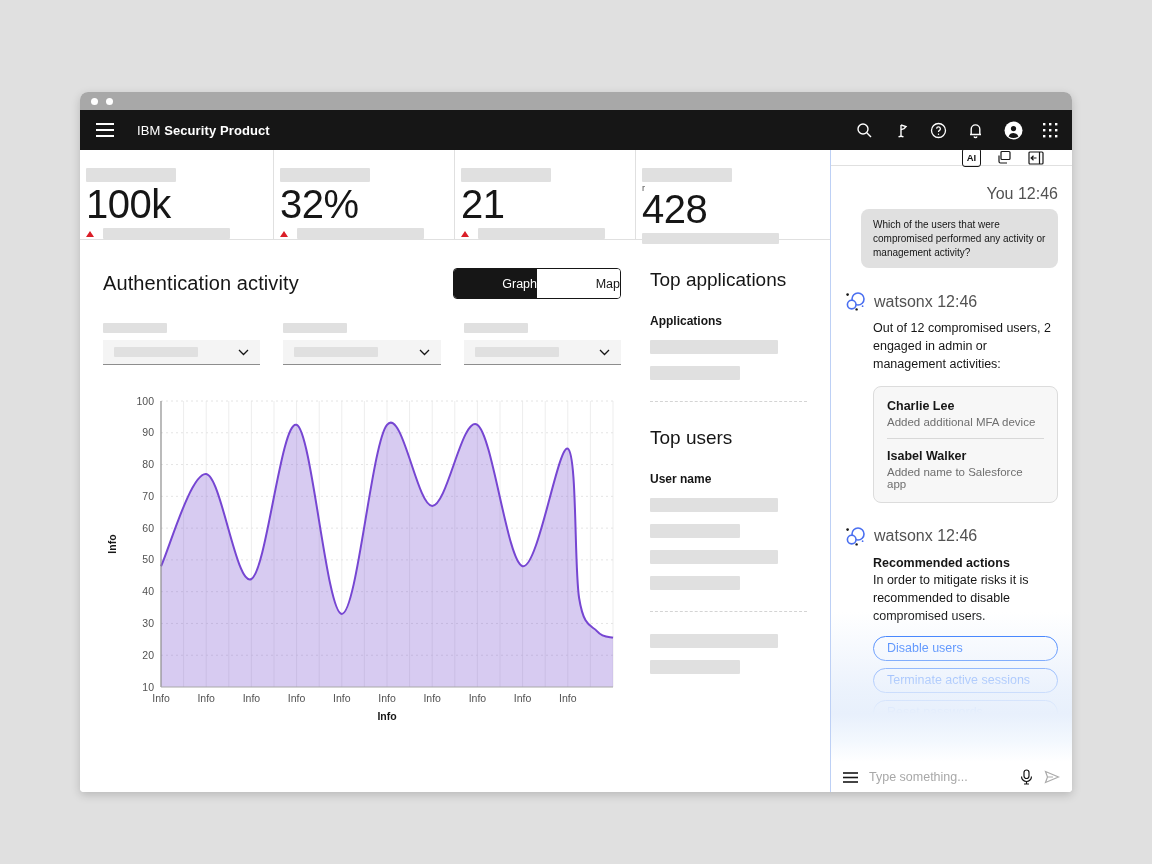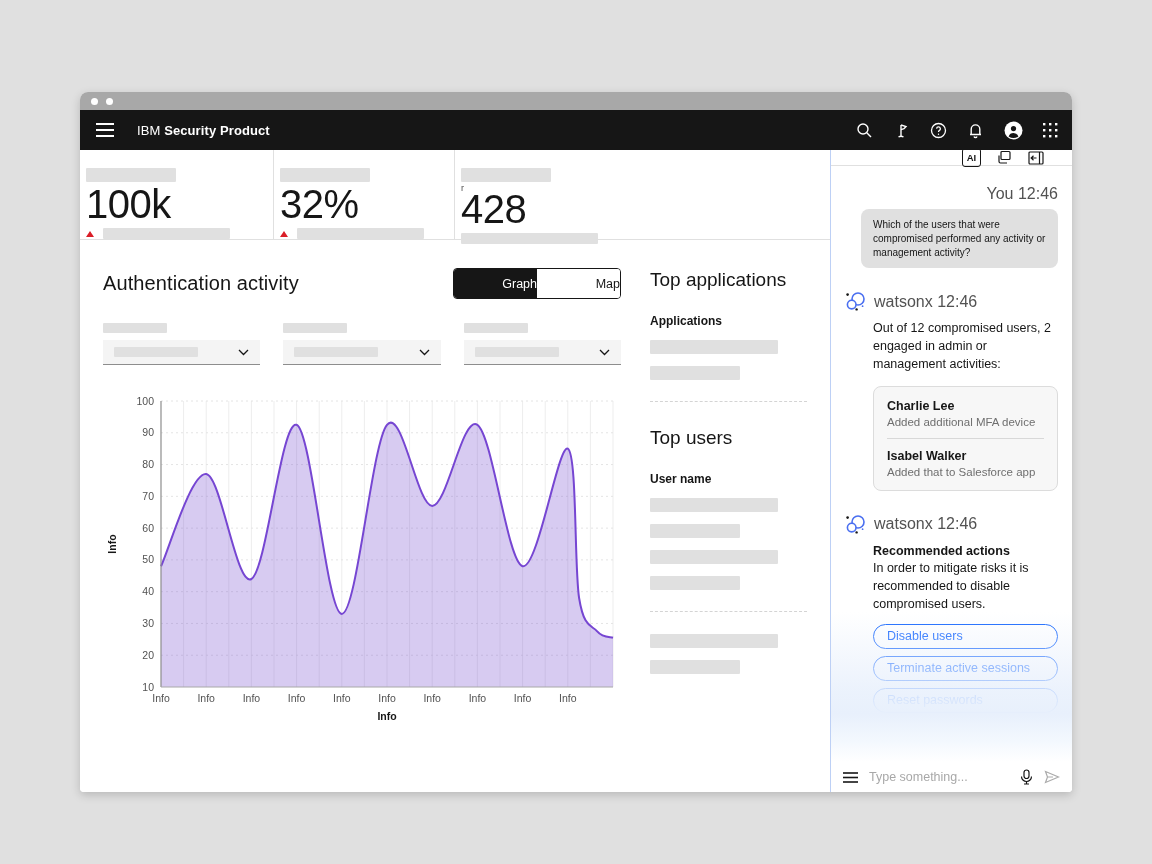--- a/index.html
+++ b/index.html
@@ -159,20 +159,28 @@
             <div class="skl kpi-skl-top"></div>
             <div class="kpi-value">100k</div>
             <div class="kpi-bottom">
                 <span class="tri-up"></span>
                 <span class="skl kpi-skl-bot"></span>
               </div>
           </div>
           <div class="kpi kpi-2">
             <div class="skl kpi-skl-top"></div>
             <div class="kpi-value">32%</div>
+            <div class="kpi-bottom">
+                <span class="tri-up"></span>
+                <span class="skl kpi-skl-bot"></span>
+              </div>
+          </div>
+          <div class="kpi kpi-3">
+            <div class="skl kpi-skl-top"></div>
+            <div class="kpi-value">21</div>
             <div class="kpi-bottom">
                 <span class="tri-up"></span>
                 <span class="skl kpi-skl-bot"></span>
               </div>
           </div>
           <div class="kpi kpi-4">
             <div class="skl kpi-skl-top"></div>
             <span class="kpi-sup">r</span>
             <div class="kpi-value" style="margin-top:-4px">428</div>
             <div class="kpi-bottom">
@@ -333,21 +341,21 @@
               </svg>
             <span class="meta">watsonx 12:46</span>
           </div>
           <div class="bot-body mt8">Out of 12 compromised users, 2 engaged in admin or management activities:</div>
 
           <div class="users-card">
             <div class="uc-name">Charlie Lee</div>
             <div class="uc-detail">Added additional MFA device</div>
             <div class="uc-div"></div>
             <div class="uc-name">Isabel Walker</div>
-            <div class="uc-detail">Added that to Salesforce app</div>
+            <div class="uc-detail">Added name to Salesforce app</div>
           </div>
 
           <div class="bot-row">
             <svg width="21" height="21" viewBox="0 0 21 21">
                 <circle cx="13" cy="8" r="6" fill="none" stroke="#4a6ff0" stroke-width="1.6"></circle>
                 <circle cx="6.7" cy="13.6" r="4.3" fill="#fff" stroke="#4a6ff0" stroke-width="1.6"></circle>
                 <circle cx="2.6" cy="3.6" r="1.3" fill="#161616"></circle>
                 <circle cx="11.6" cy="18.4" r="1.2" fill="#161616"></circle>
                 <circle cx="17.6" cy="15.2" r="0.9" fill="#4a6ff0"></circle>
               </svg>

